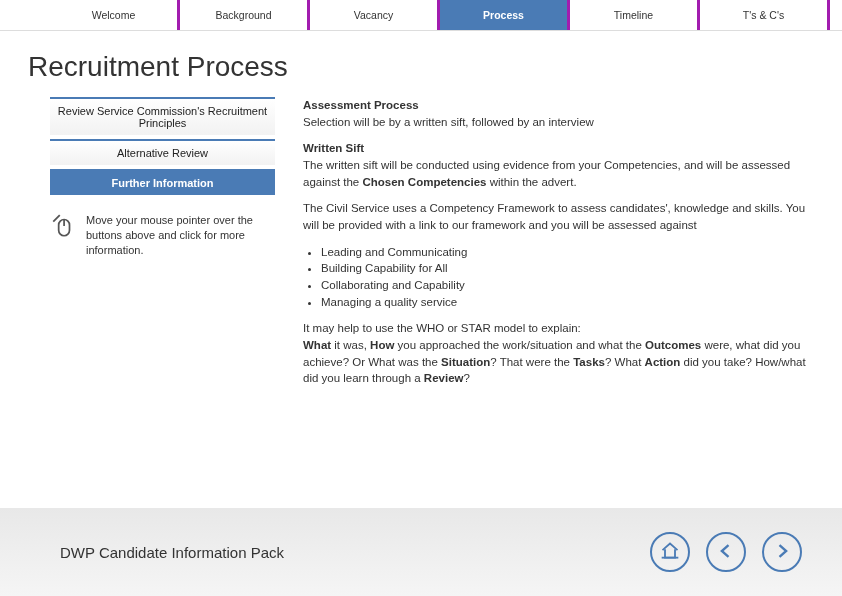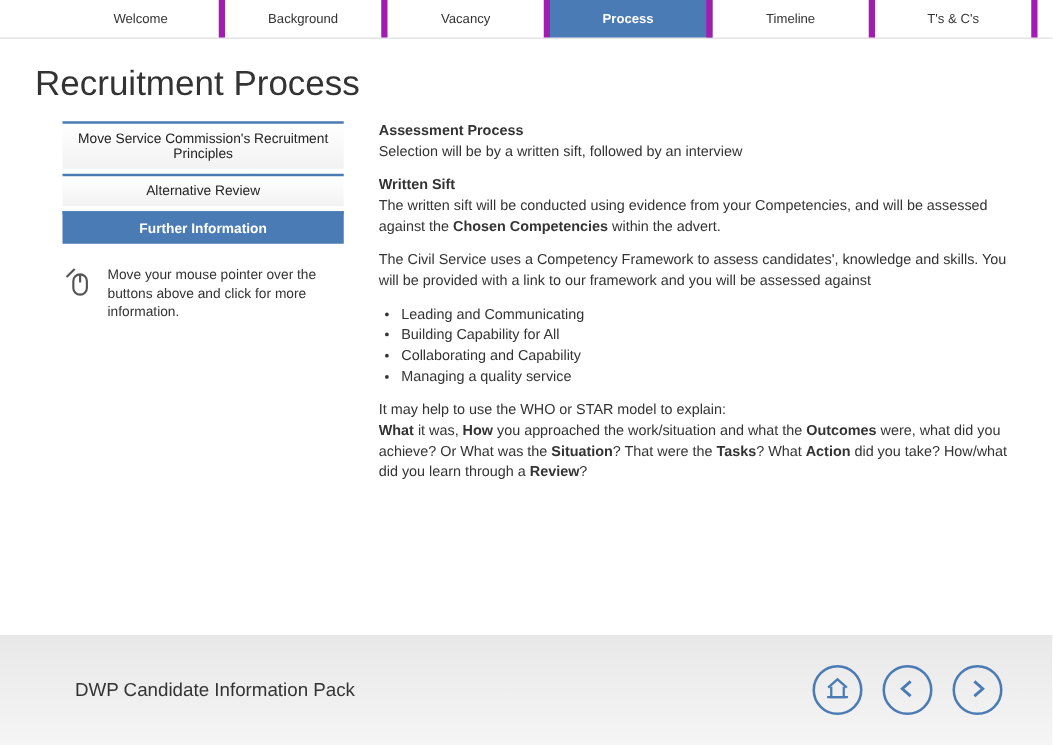--- a/index.html
+++ b/index.html
@@ -1,18 +1,18 @@
 <!DOCTYPE html>
 <html><head>
 <meta charset="utf-8">
 <style>
   * { box-sizing: border-box; margin: 0; padding: 0; }
   body { font-family: Arial, Helvetica, sans-serif; width: 842px; height: 596px; background: #fff; color: #222; font-size: 12px; position: relative; }
   .topnav { display: flex; border-bottom: 1px solid #ddd; }
-  .topnav .tab { width: 130px; height: 30px; display: flex; align-items: center; justify-content: center; border-right: 5px solid #a21caf; font-size: 10.5px; color: #333; cursor: pointer; }
+  .topnav .tab { width: 130px; height: 30px; display: flex; align-items: center; justify-content: center; border-right: 3px solid #a21caf; font-size: 10.5px; color: #333; cursor: pointer; }
   .topnav .tab:first-child { margin-left: 50px; }
   .topnav .tab.active { background: #4a7bb5; color: #fff; font-weight: bold; }
   h1.page-title { font-size: 28px; font-weight: normal; color: #333; margin: 20px 0 14px 28px; }
   .content { display: flex; padding: 0 30px 0 50px; }
   .sidebar { width: 225px; flex-shrink: 0; }
   .side-btn { margin-bottom: 4px; border-top: 2px solid #4a7bb5; background: linear-gradient(#fff,#f2f2f2); padding: 6px 4px; text-align: center; font-size: 11px; cursor: pointer; }
   .side-btn.active { background: #4a7bb5; color: #fff; font-weight: bold; border-top: 2px solid #4a7bb5; }
   .hint-row { display: flex; margin-top: 18px; gap: 10px; align-items: flex-start; }
   .hint-icon { width: 26px; height: 26px; color: #555; flex-shrink: 0; }
   .hint-text { font-size: 11px; color: #333; line-height: 1.35; }
@@ -35,21 +35,21 @@
   <div class="tab">Vacancy</div>
   <div class="tab active">Process</div>
   <div class="tab">Timeline</div>
   <div class="tab">T's &amp; C's</div>
 </div>
 
 <h1 class="page-title">Recruitment Process</h1>
 
 <div class="content">
   <div class="sidebar">
-    <div class="side-btn">Move Service Commission's Recruitment Principles</div>
+    <div class="side-btn">Review Service Commission's Recruitment Principles</div>
     <div class="side-btn">Alternative Review</div>
     <div class="side-btn active">Further Information</div>
     <div class="hint-row">
       <span class="hint-icon">
         <svg viewBox="0 0 24 24" fill="none" stroke="currentColor" stroke-width="1.6">
             <path d="M3 8 L9 2"></path>
             <rect x="8" y="6" width="10" height="15" rx="5"></rect>
             <line x1="13" y1="6" x2="13" y2="12"></line>
           </svg>
       </span>

